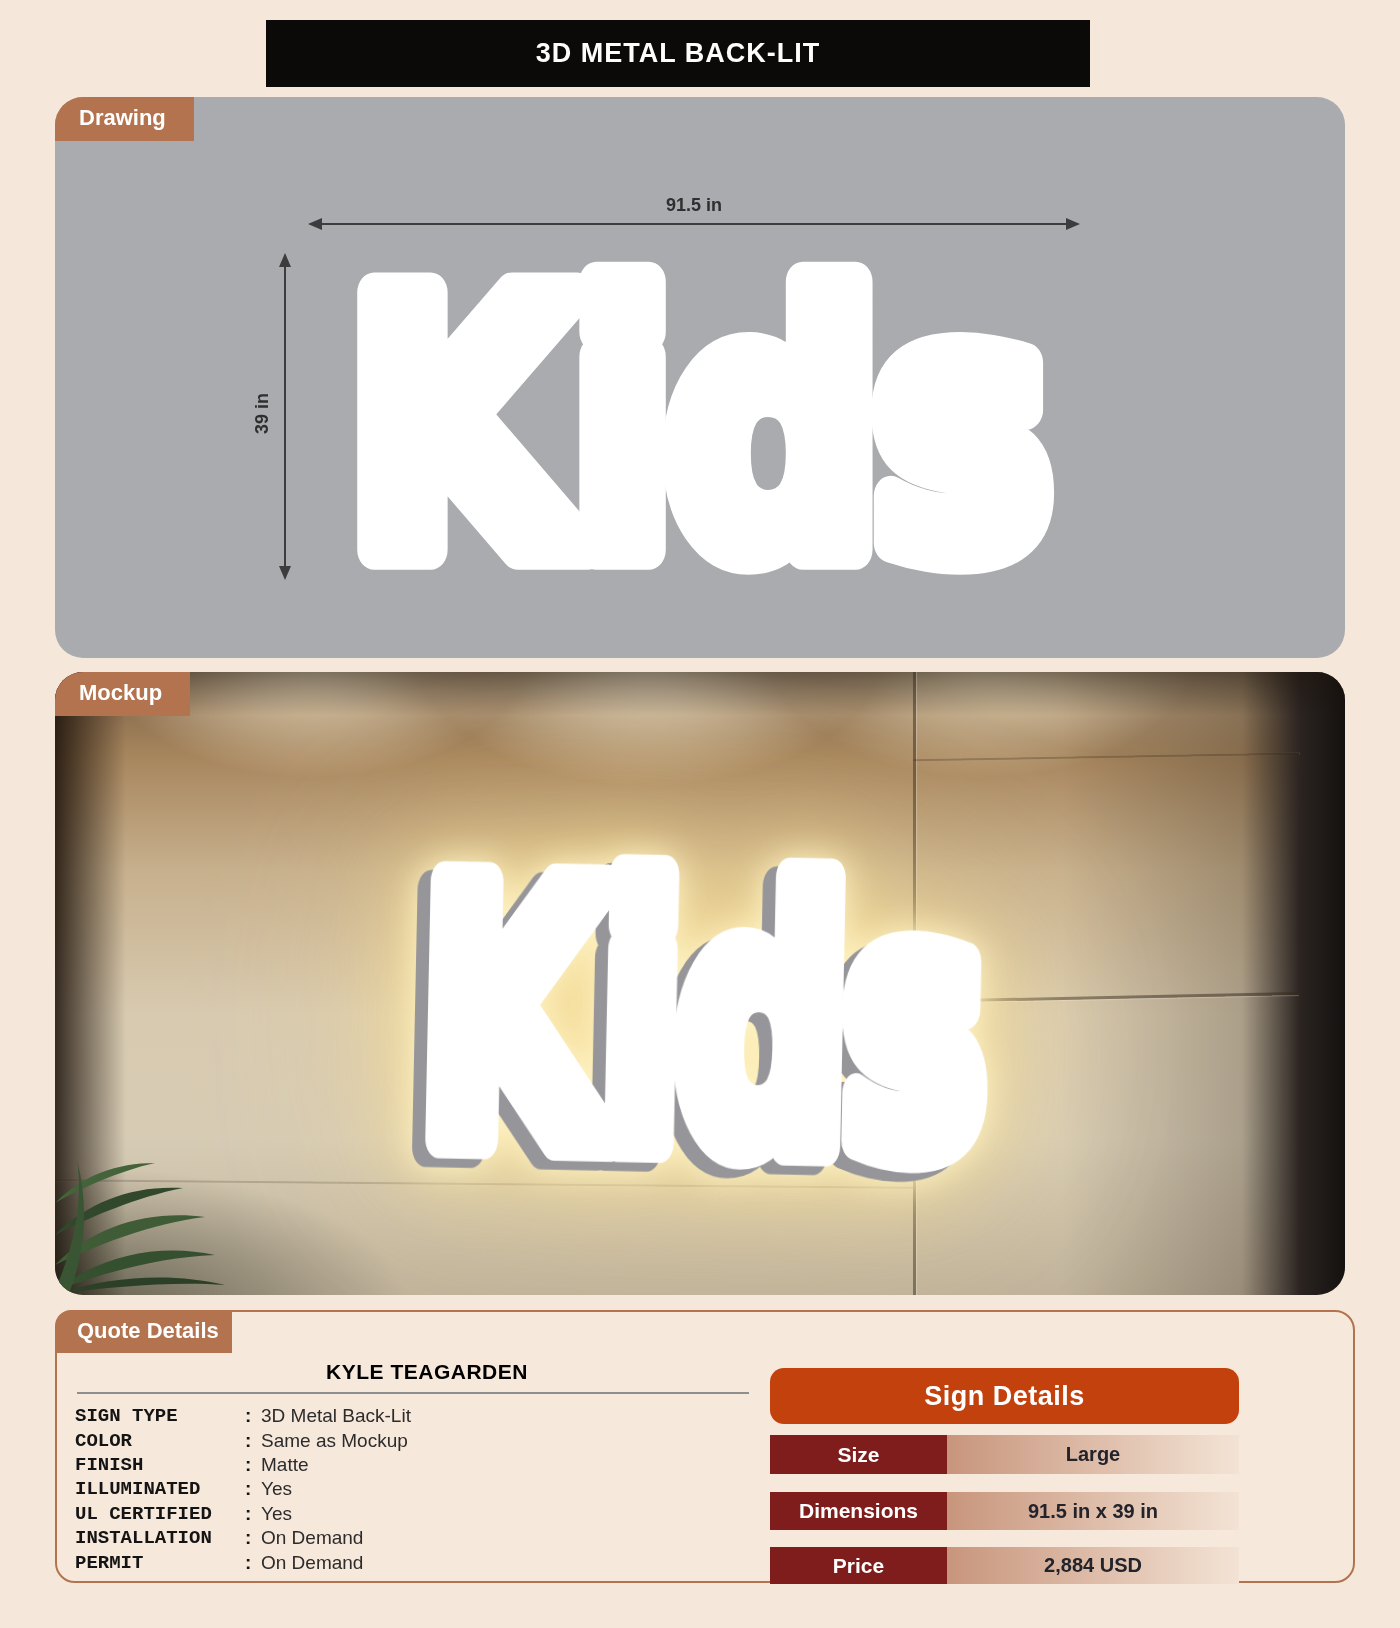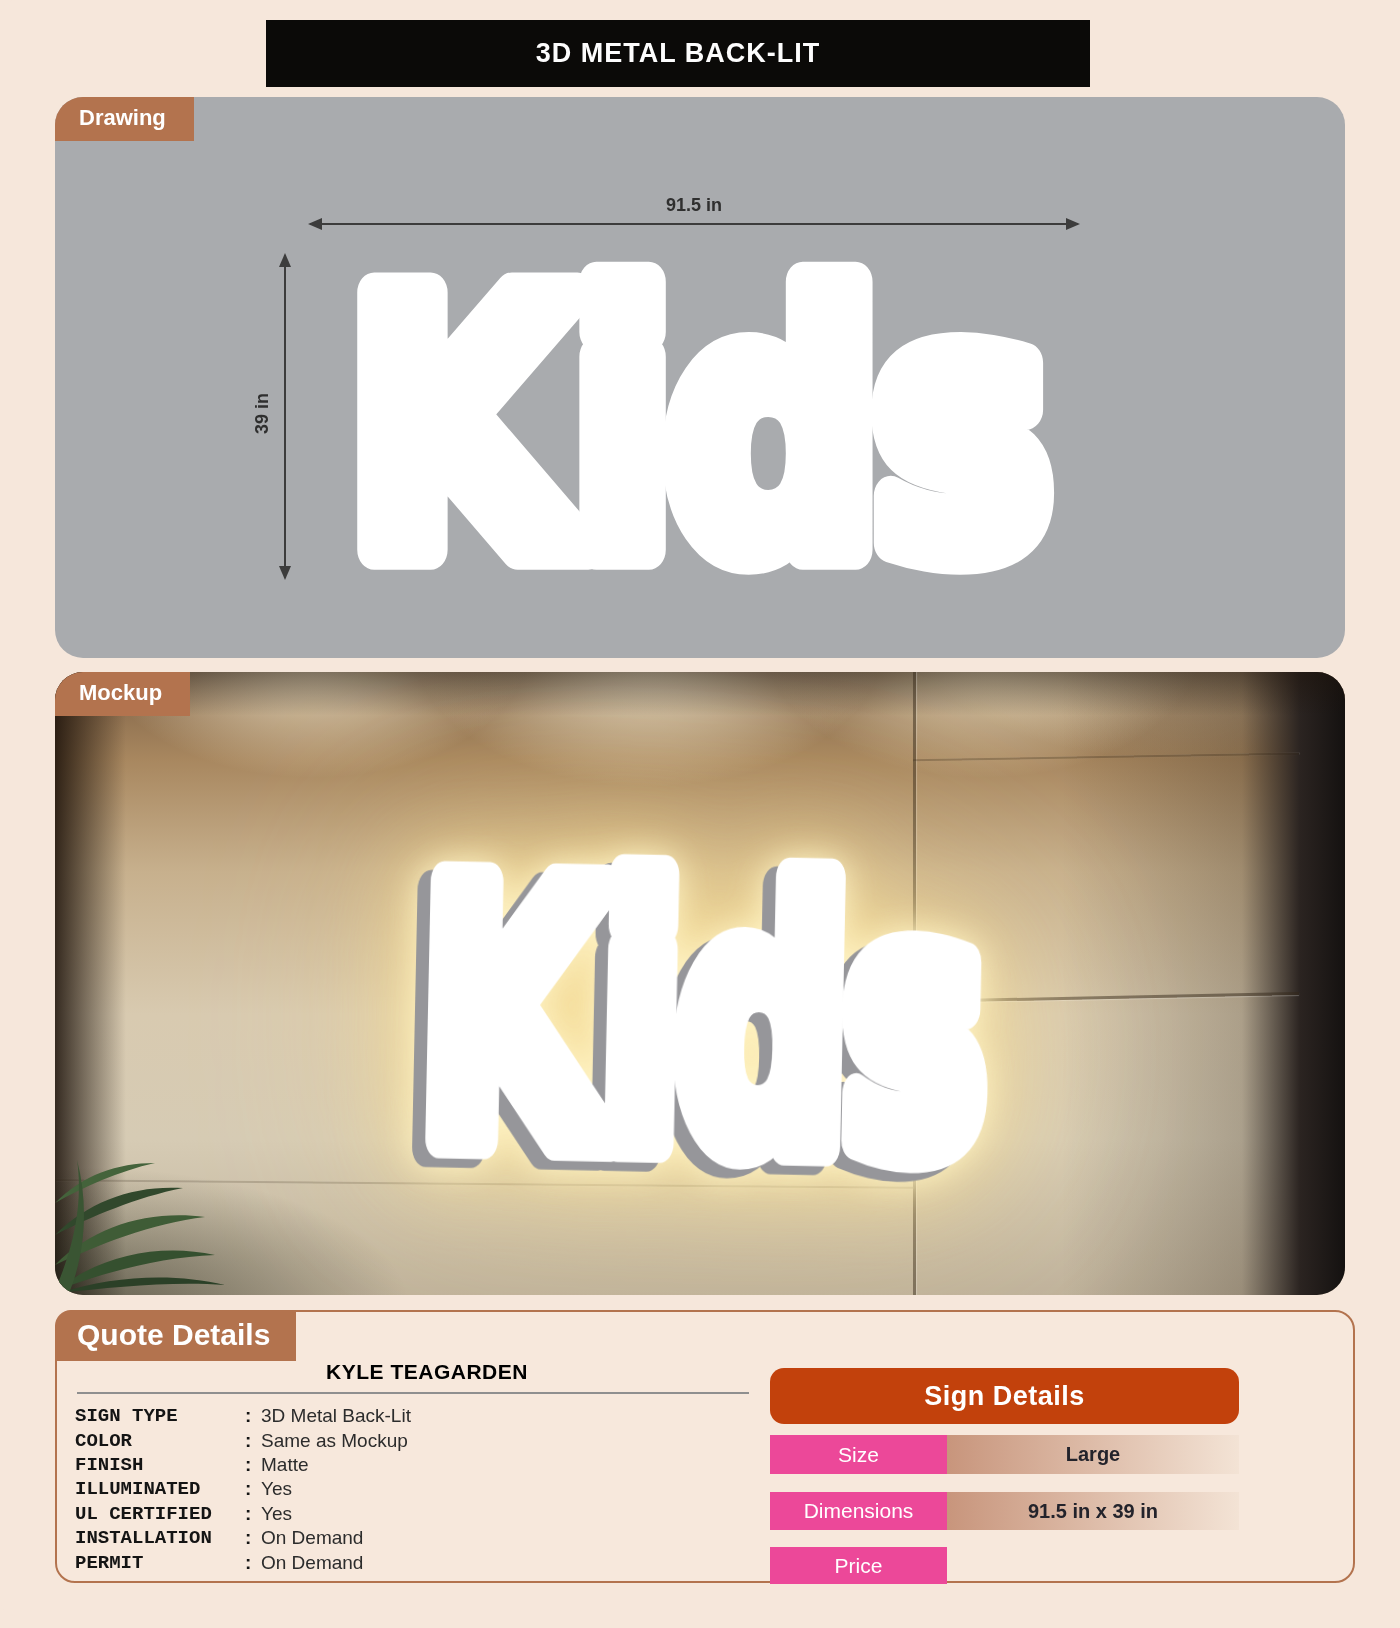--- a/index.html
+++ b/index.html
@@ -58,39 +58,39 @@
       filter:drop-shadow(0 0 16px rgba(255,244,200,.95)) drop-shadow(0 0 42px rgba(255,231,152,.7))
              drop-shadow(0 0 90px rgba(255,220,130,.4));}
   .mock-sign svg{position:absolute;left:0;top:0;width:620px;height:320px;}
   .mock-sign svg.ghost{left:-13px;top:9px;}
   .plant{position:absolute;left:0;bottom:0;width:250px;height:190px;}
 
   
   .quote-card{position:absolute;left:55px;top:1310px;width:1300px;height:273px;
       border:2px solid #b3734e;border-radius:20px;background:#f7e8dc;box-sizing:border-box;}
   .quote-tab{position:absolute;top:-2px;left:-2px;background:#b3734e;color:#fff;font-weight:bold;
-      font-size:30px;padding:8px 26px 9px 22px;border-radius:16px 0 0 0;}
+      font-size:22px;padding:8px 13px 9px 22px;border-radius:16px 0 0 0;}
   .customer{position:absolute;left:20px;top:48px;width:700px;text-align:center;
       font-size:21px;font-weight:bold;color:#000000;letter-spacing:.5px;}
   .rule{position:absolute;left:20px;top:80px;width:672px;border-top:2px solid #8f8f8f;}
   .qfields{position:absolute;left:18px;top:92px;width:660px;}
   .qrow{display:flex;height:24.4px;align-items:center;font-size:19px;color:#242424;}
   .qlabel{width:170px;font-weight:bold;color:#141414;font-family:Liberation Mono, monospace;}
   .qcolon{width:16px;font-weight:bold;color:#141414;}
   .qvalue{color:#2c2c2c;}
 
   
   .sd-header{position:absolute;left:713px;top:56px;width:469px;height:56px;background:#c2410c;
       border-radius:14px;display:flex;align-items:center;justify-content:center;}
   .sd-header span{color:#fff;font-size:27px;font-weight:bold;letter-spacing:.5px;}
   .sd-row{position:absolute;left:713px;width:469px;display:flex;}
   .sd-row-0{top:123px;height:39px;}
   .sd-row-1{top:180px;height:38px;}
   .sd-row-2{top:235px;height:37px;}
-  .sd-label{width:177px;background:#ec4899;color:#fff;font-weight:normal;font-size:21px;
+  .sd-label{width:177px;background:#7f1d1d;color:#fff;font-weight:bold;font-size:21px;
       display:flex;align-items:center;justify-content:center;}
   .sd-value{width:292px;background:linear-gradient(90deg,#c8957c 0%,#f3e3d5 100%);
       color:#23232b;font-weight:bold;font-size:20px;display:flex;align-items:center;justify-content:center;}
 </style>
 </head>
 <body>
 
 <div class="page">
 
   <header class="banner">
@@ -200,16 +200,17 @@
     <div class="sd-row sd-row-0">
       <div class="sd-label">Size</div>
       <div class="sd-value">Large</div>
     </div>
     <div class="sd-row sd-row-1">
       <div class="sd-label">Dimensions</div>
       <div class="sd-value">91.5 in x 39 in</div>
     </div>
     <div class="sd-row sd-row-2">
       <div class="sd-label">Price</div>
+      <div class="sd-value">2,884 USD</div>
     </div>
   </section>
 
 </div>
 
 </body></html>

